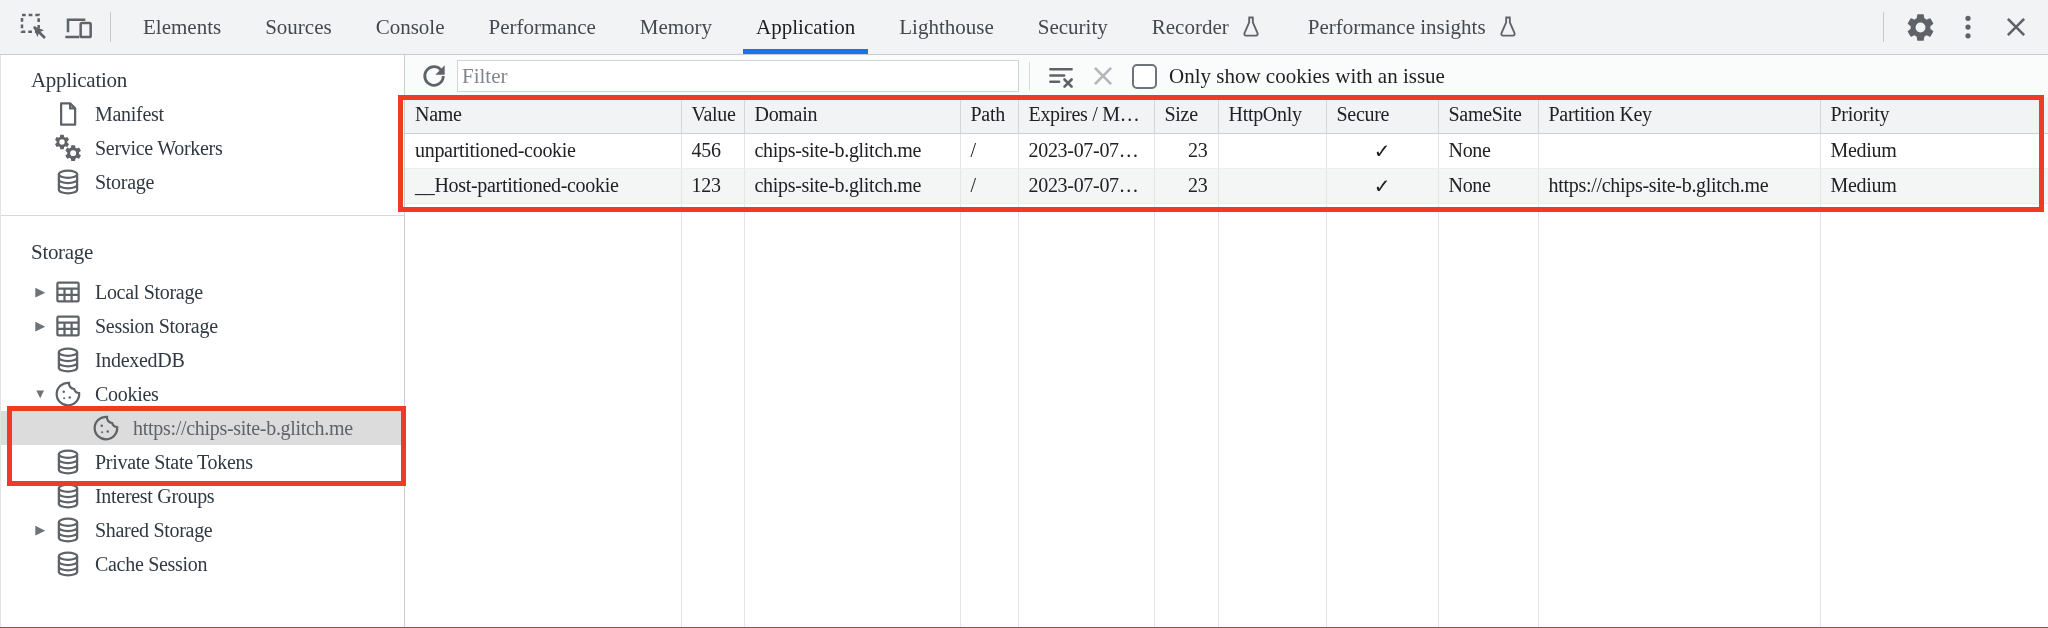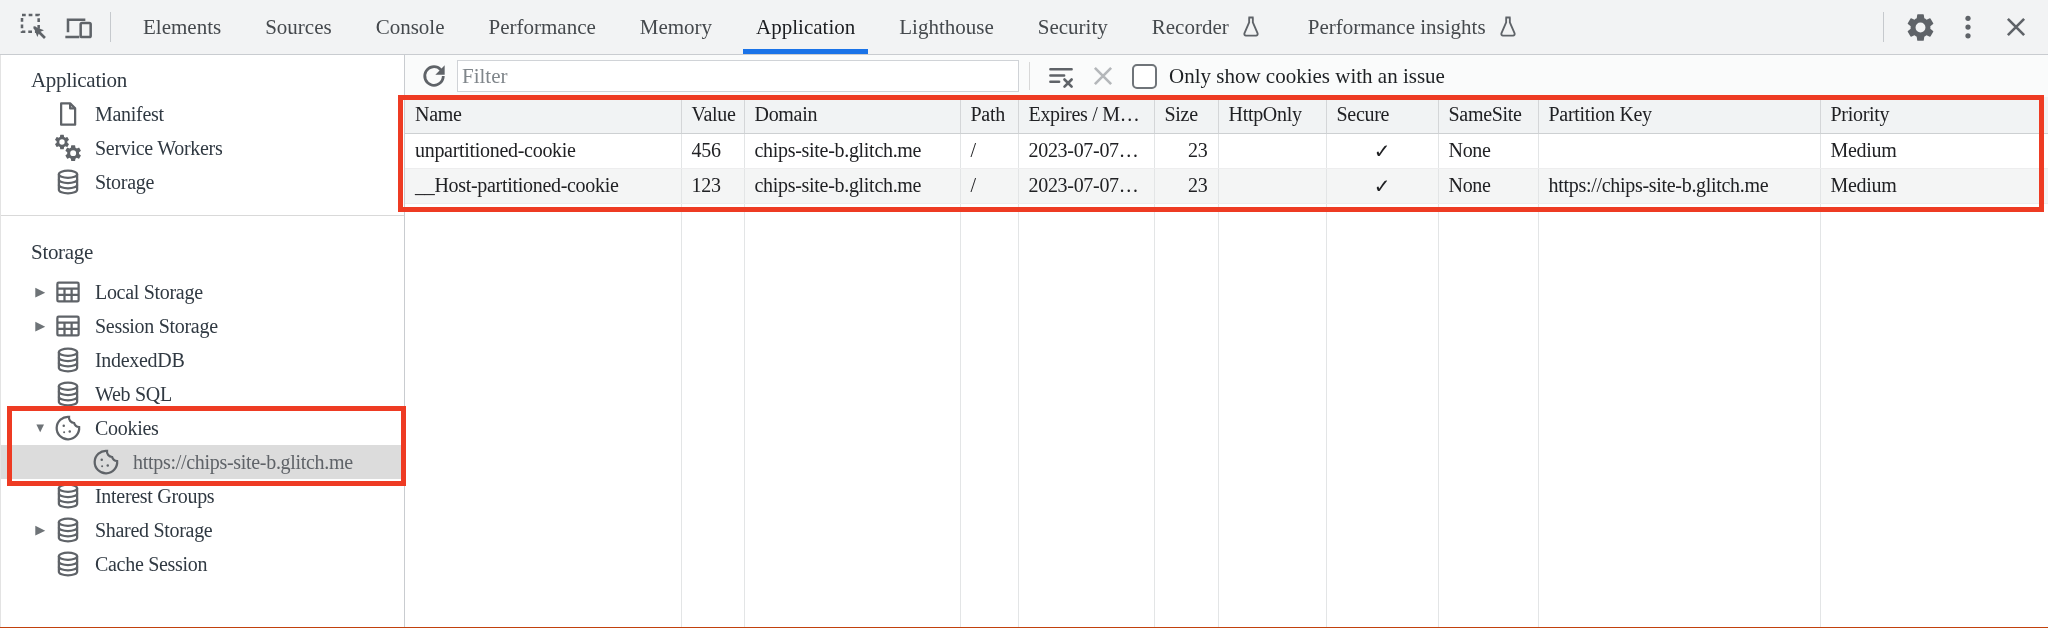--- a/index.html
+++ b/index.html
@@ -230,45 +230,45 @@
       <div class="tree-row">
         <span class="arrow"></span>
         <span class="t-icon">
           <svg width="30" height="30" viewBox="0 0 24 24">
               <use href="#dbg"></use>
             </svg>
         </span>
         <span class="label">IndexedDB</span>
       </div>
       <div class="tree-row">
-        <span class="arrow"></span>
-        <span class="t-icon">
-          <svg width="30" height="30" viewBox="0 0 24 24">
-              <use href="#dbg"></use>
-            </svg>
-        </span>
-        <span class="label">Web SQL</span>
-      </div>
-      <div class="tree-row">
         <span class="arrow">▼</span>
         <span class="t-icon">
           <svg width="30" height="30" viewBox="0 0 24 24">
               <use href="#cookieg"></use>
             </svg>
         </span>
         <span class="label">Cookies</span>
       </div>
       <div class="tree-row child selected">
         <span class="arrow"></span>
         <span class="t-icon">
           <svg width="30" height="30" viewBox="0 0 24 24">
               <use href="#cookieg"></use>
             </svg>
         </span>
         <span class="label">https://chips-site-b.glitch.me</span>
+      </div>
+      <div class="tree-row">
+        <span class="arrow"></span>
+        <span class="t-icon">
+          <svg width="30" height="30" viewBox="0 0 24 24">
+              <use href="#dbg"></use>
+            </svg>
+        </span>
+        <span class="label">Private State Tokens</span>
       </div>
       <div class="tree-row">
         <span class="arrow"></span>
         <span class="t-icon">
           <svg width="30" height="30" viewBox="0 0 24 24">
               <use href="#dbg"></use>
             </svg>
         </span>
         <span class="label">Interest Groups</span>
       </div>

